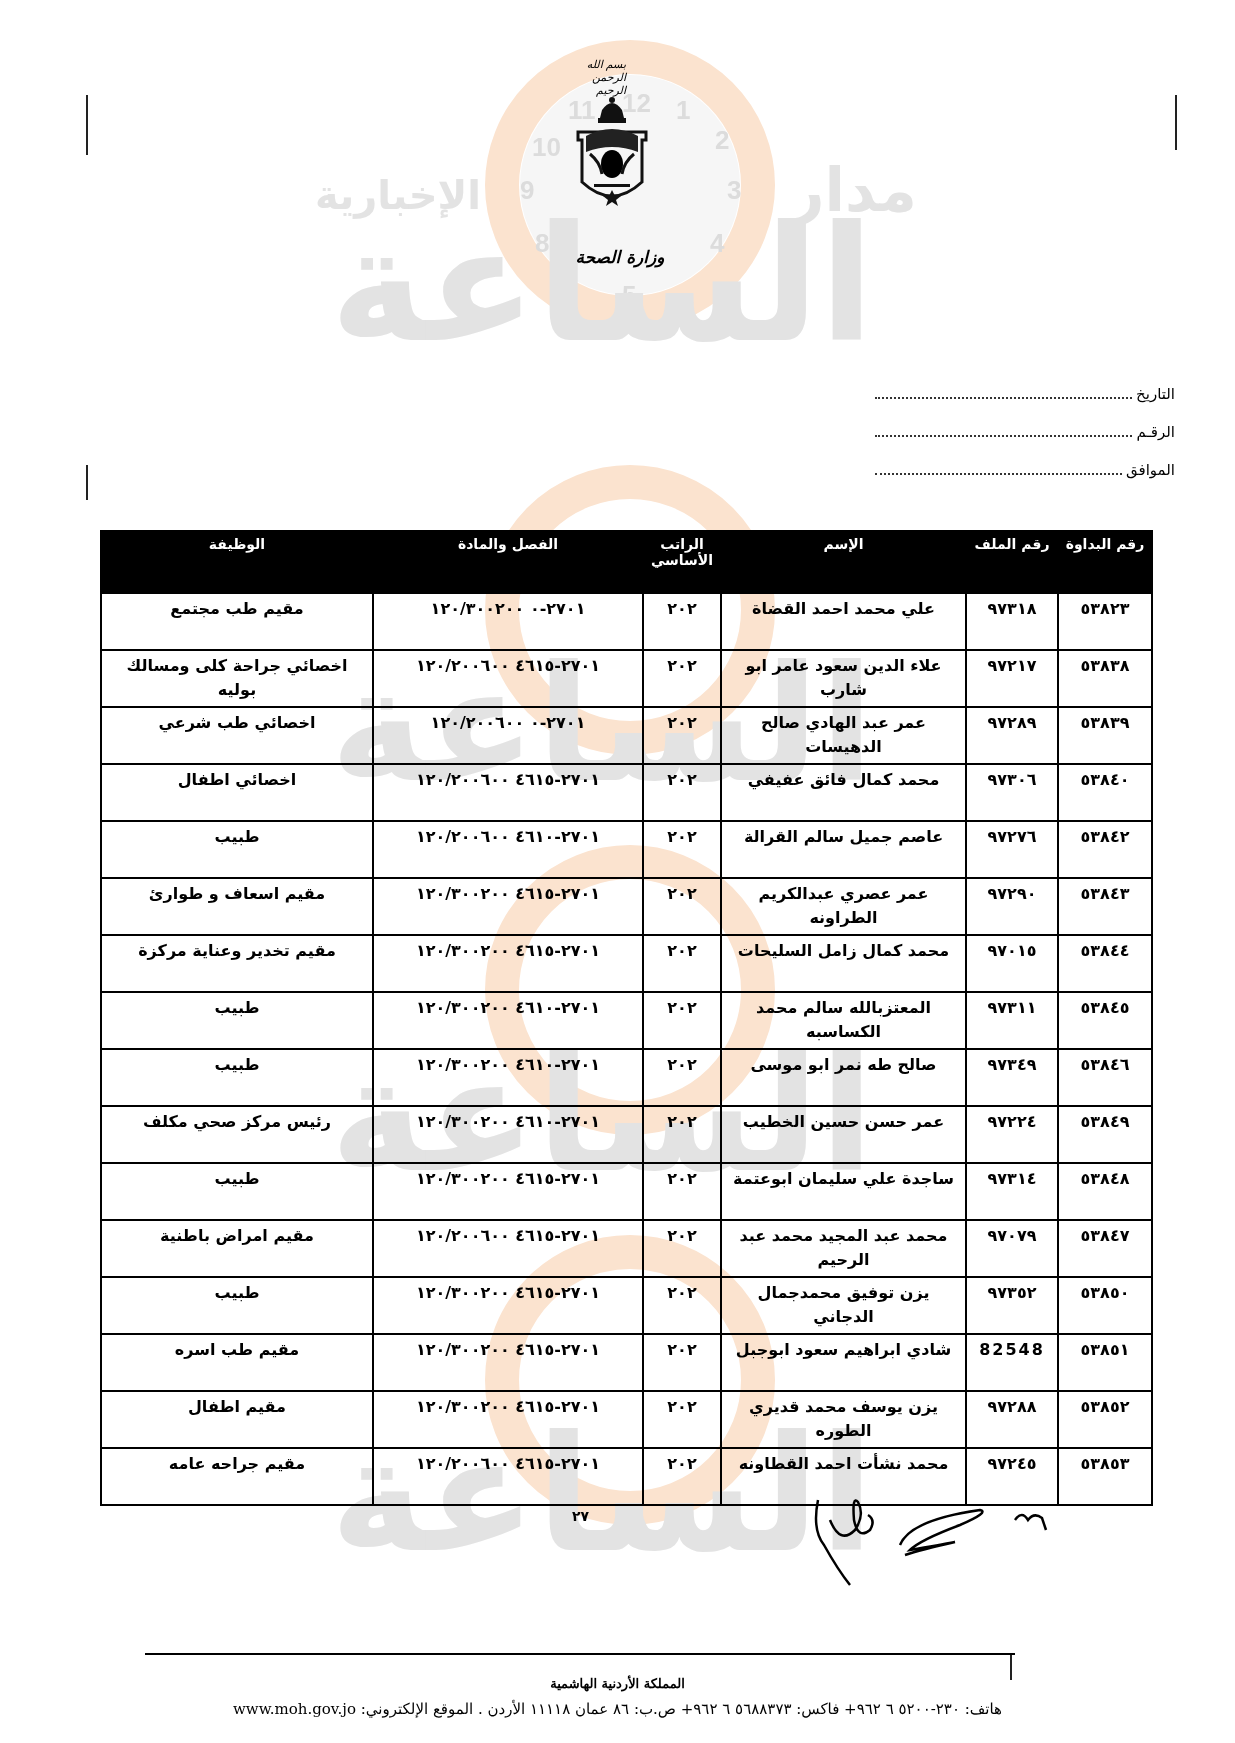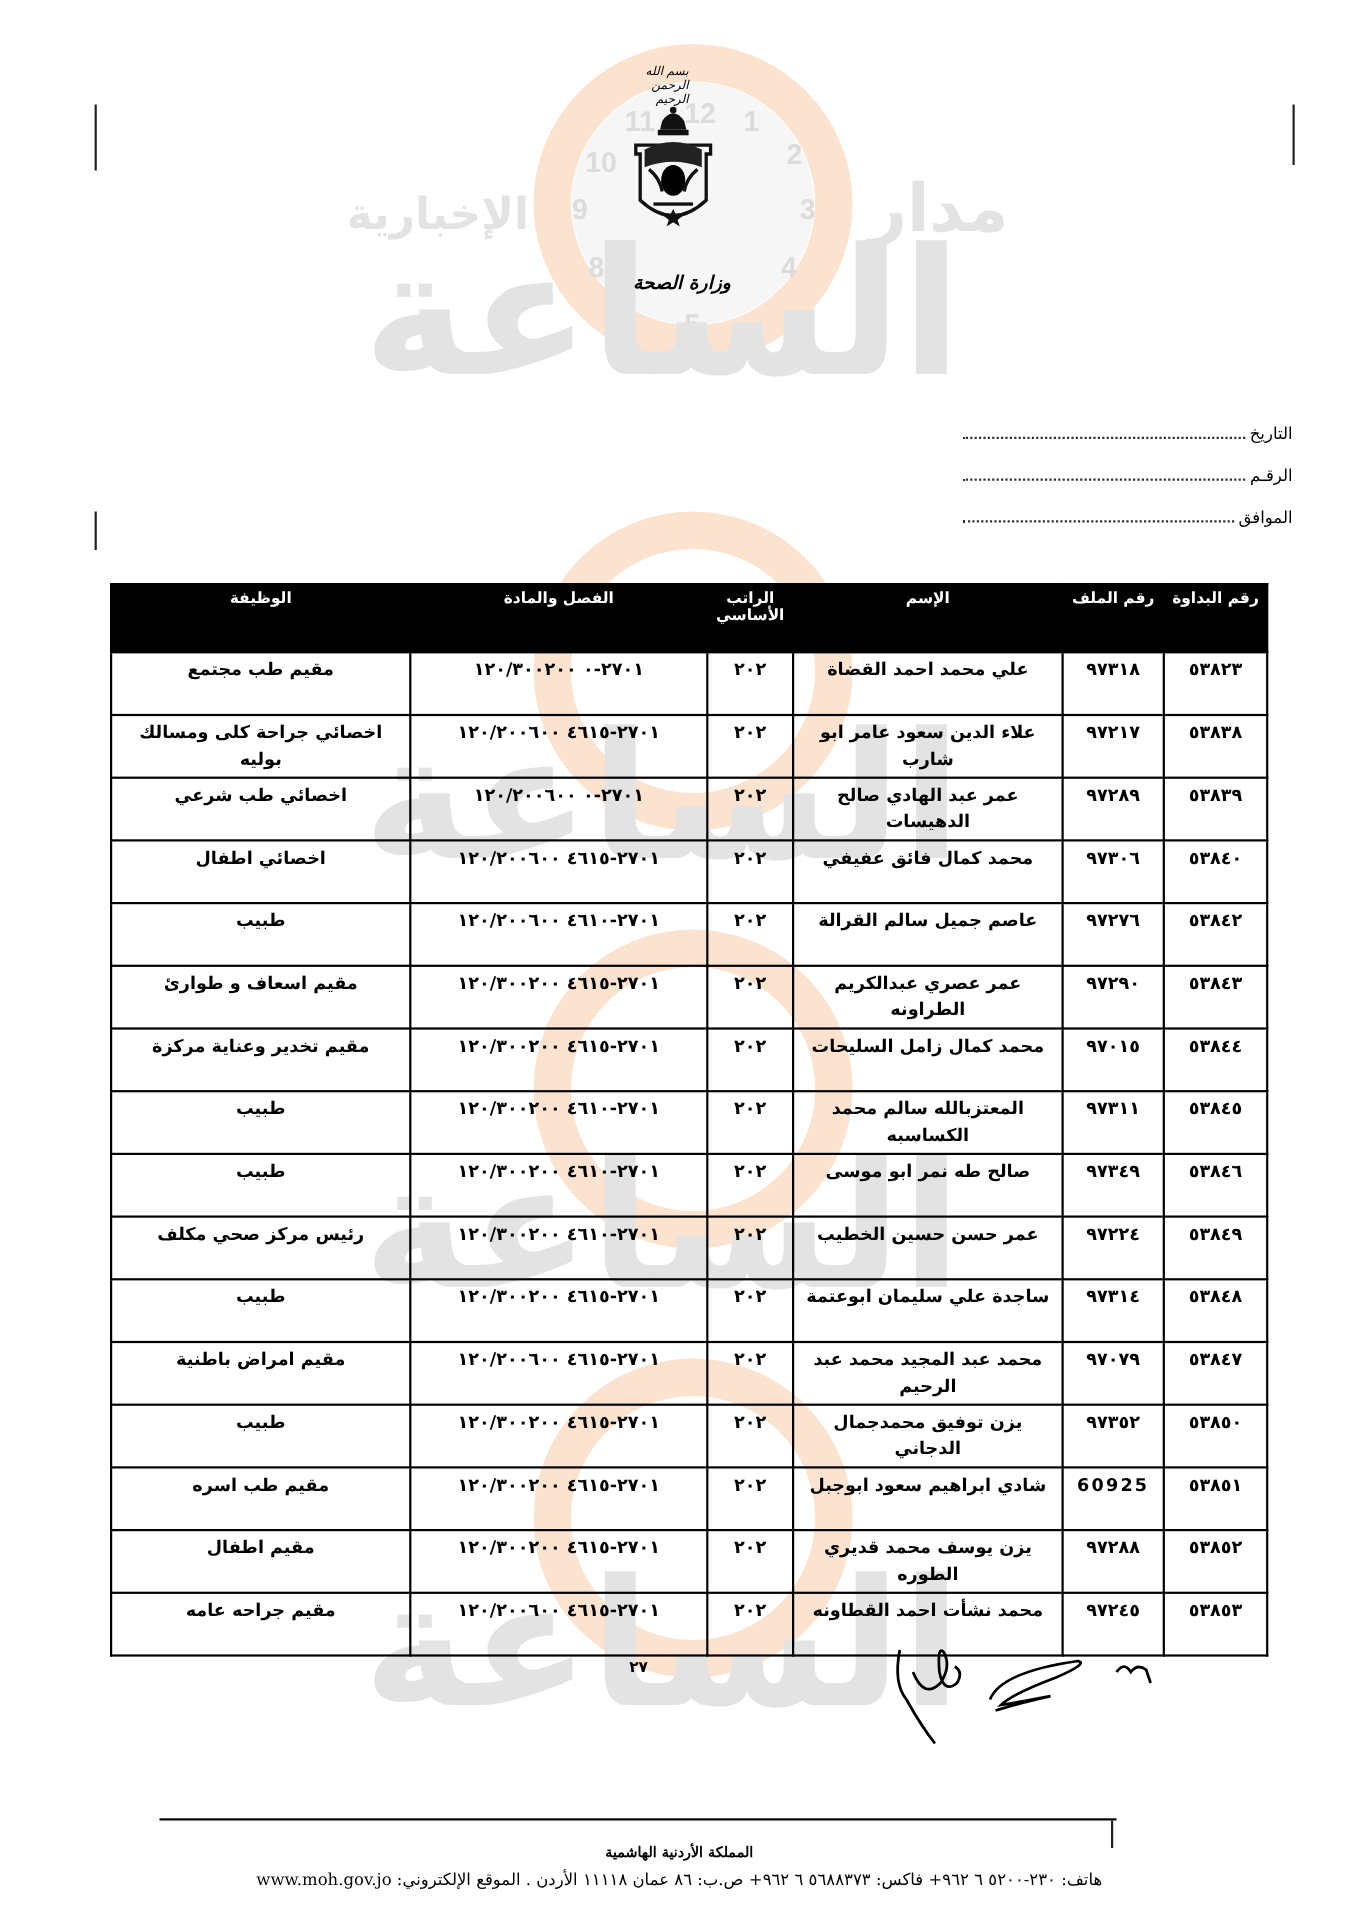--- a/index.html
+++ b/index.html
@@ -211,21 +211,21 @@
     <tr>
         <td class="c-id">٥٣٨٥٠</td>
         <td class="c-file">٩٧٣٥٢</td>
         <td class="c-name">يزن توفيق محمدجمال الدجاني</td>
         <td class="c-sal">٢٠٢</td>
         <td class="c-acct">٢٧٠١-٤٦١٥ ١٢٠/٣٠٠٢٠٠</td>
         <td class="c-job">طبيب</td>
       </tr>
     <tr>
         <td class="c-id">٥٣٨٥١</td>
-        <td class="c-file">60925</td>
+        <td class="c-file">82548</td>
         <td class="c-name">شادي ابراهيم سعود ابوجبل</td>
         <td class="c-sal">٢٠٢</td>
         <td class="c-acct">٢٧٠١-٤٦١٥ ١٢٠/٣٠٠٢٠٠</td>
         <td class="c-job">مقيم طب اسره</td>
       </tr>
     <tr>
         <td class="c-id">٥٣٨٥٢</td>
         <td class="c-file">٩٧٢٨٨</td>
         <td class="c-name">يزن يوسف محمد قديري الطوره</td>
         <td class="c-sal">٢٠٢</td>

